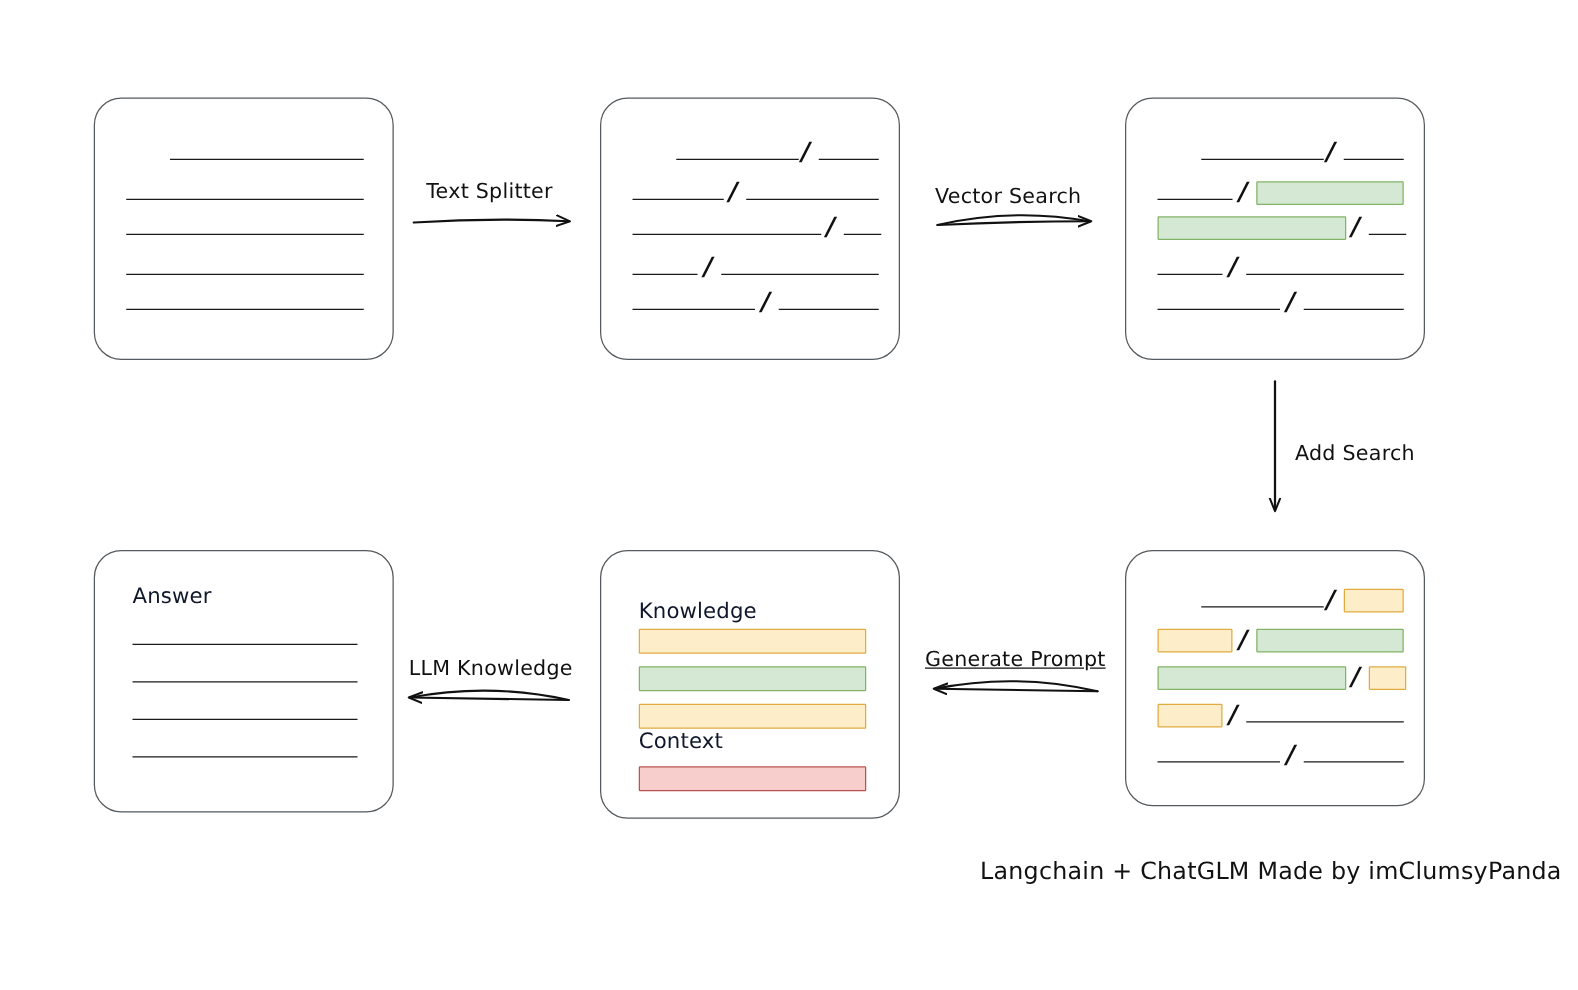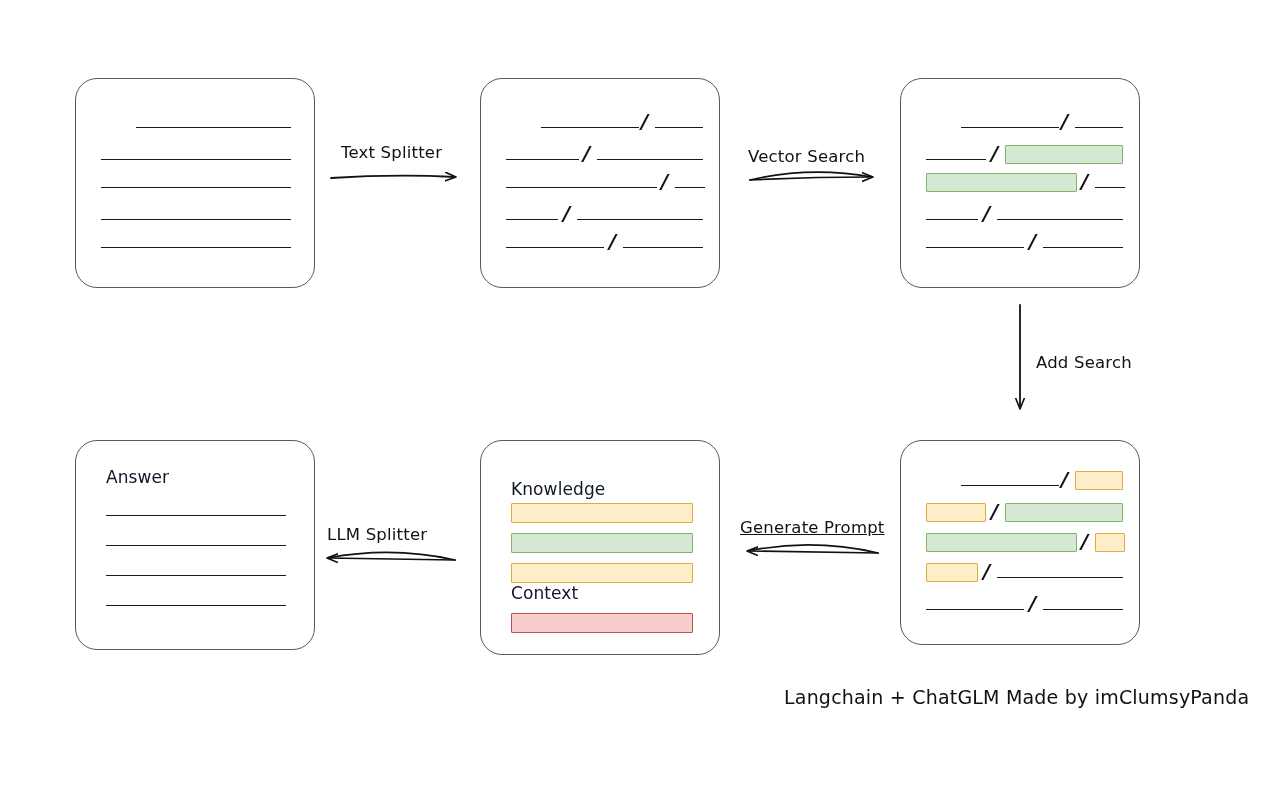--- a/index.html
+++ b/index.html
@@ -209,17 +209,17 @@
     <g>
       <path d="M455,560 Q392,546 328,558" fill="none" stroke="#111111" stroke-width="1.7" stroke-linecap="round"></path>
       <path d="M455,560 Q392,559 328,558" fill="none" stroke="#111111" stroke-width="1.7" stroke-linecap="round" marker-end="url(#ah-left)"></path>
     </g>
   </svg>
 
   <div class="edge-label" style="left:341px; top:143px;">Text Splitter</div>
   <div class="edge-label" style="left:748px; top:147px;">Vector Search</div>
   <div class="edge-label" style="left:1036px; top:353px;">Add Search</div>
   <div class="edge-label" style="left:740px; top:518px;text-decoration:underline;">Generate Prompt</div>
-  <div class="edge-label" style="left:327px; top:525px;">LLM Splitter</div>
+  <div class="edge-label" style="left:327px; top:525px;">LLM Knowledge</div>
 
   <div class="footer-note" style="left:784px; top:686px;">Langchain + ChatGLM Made by imClumsyPanda</div>
 
 </div>
 
 </body></html>

